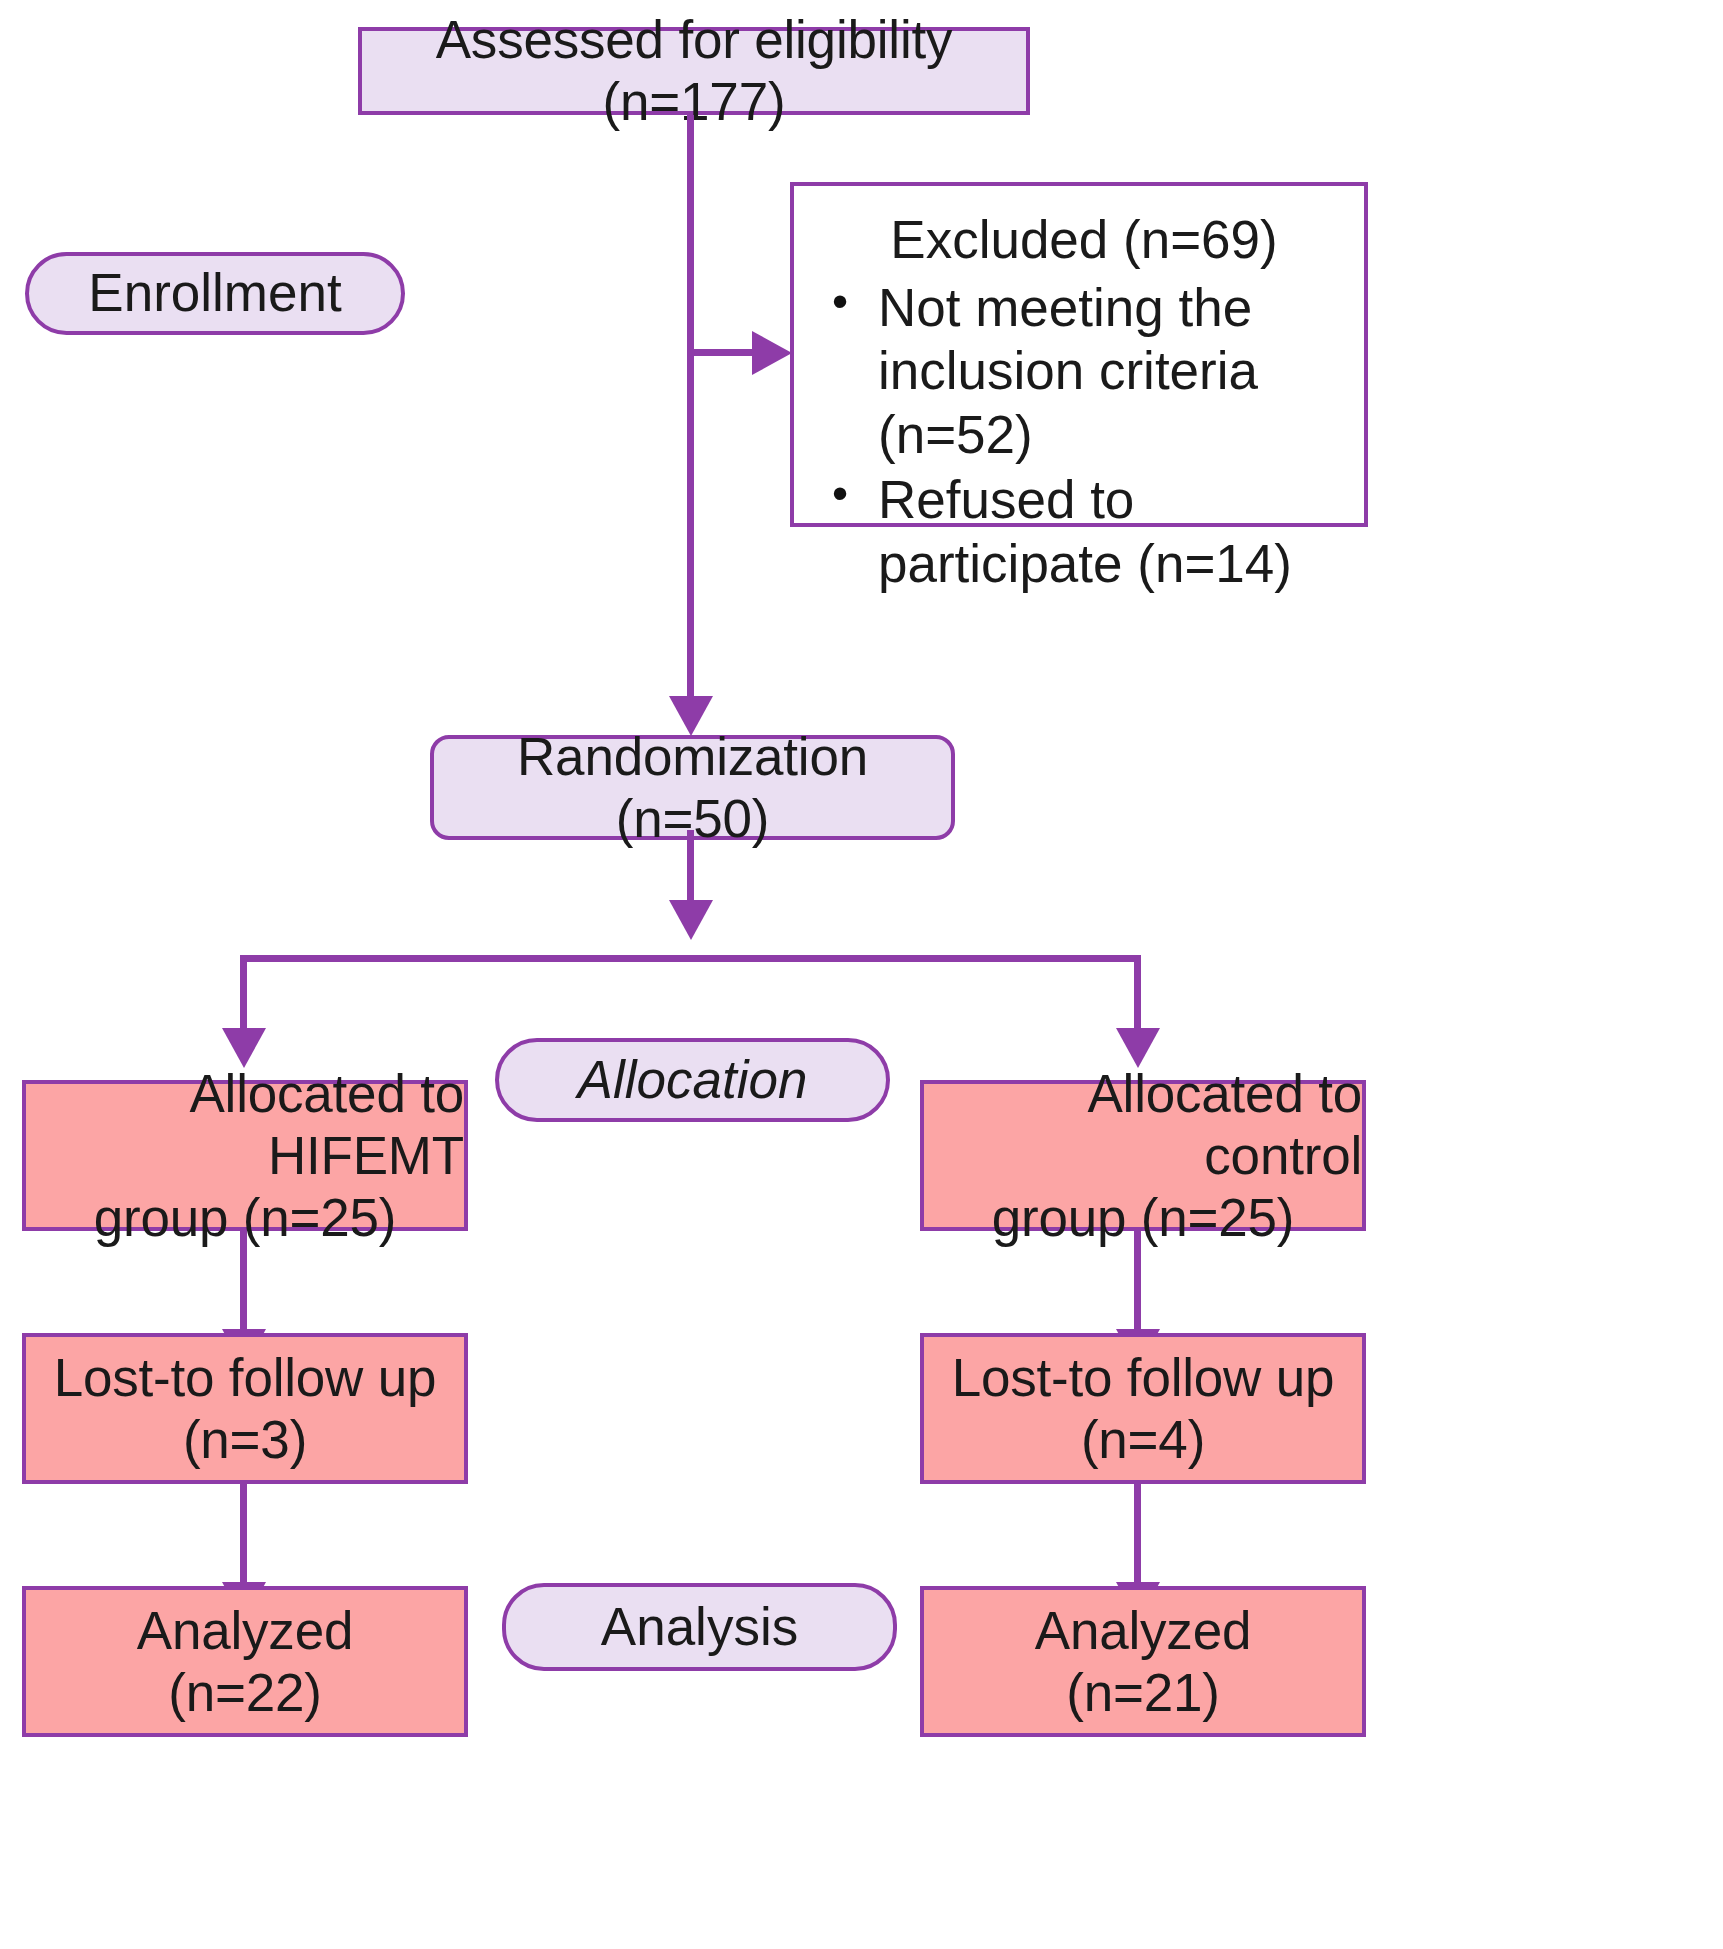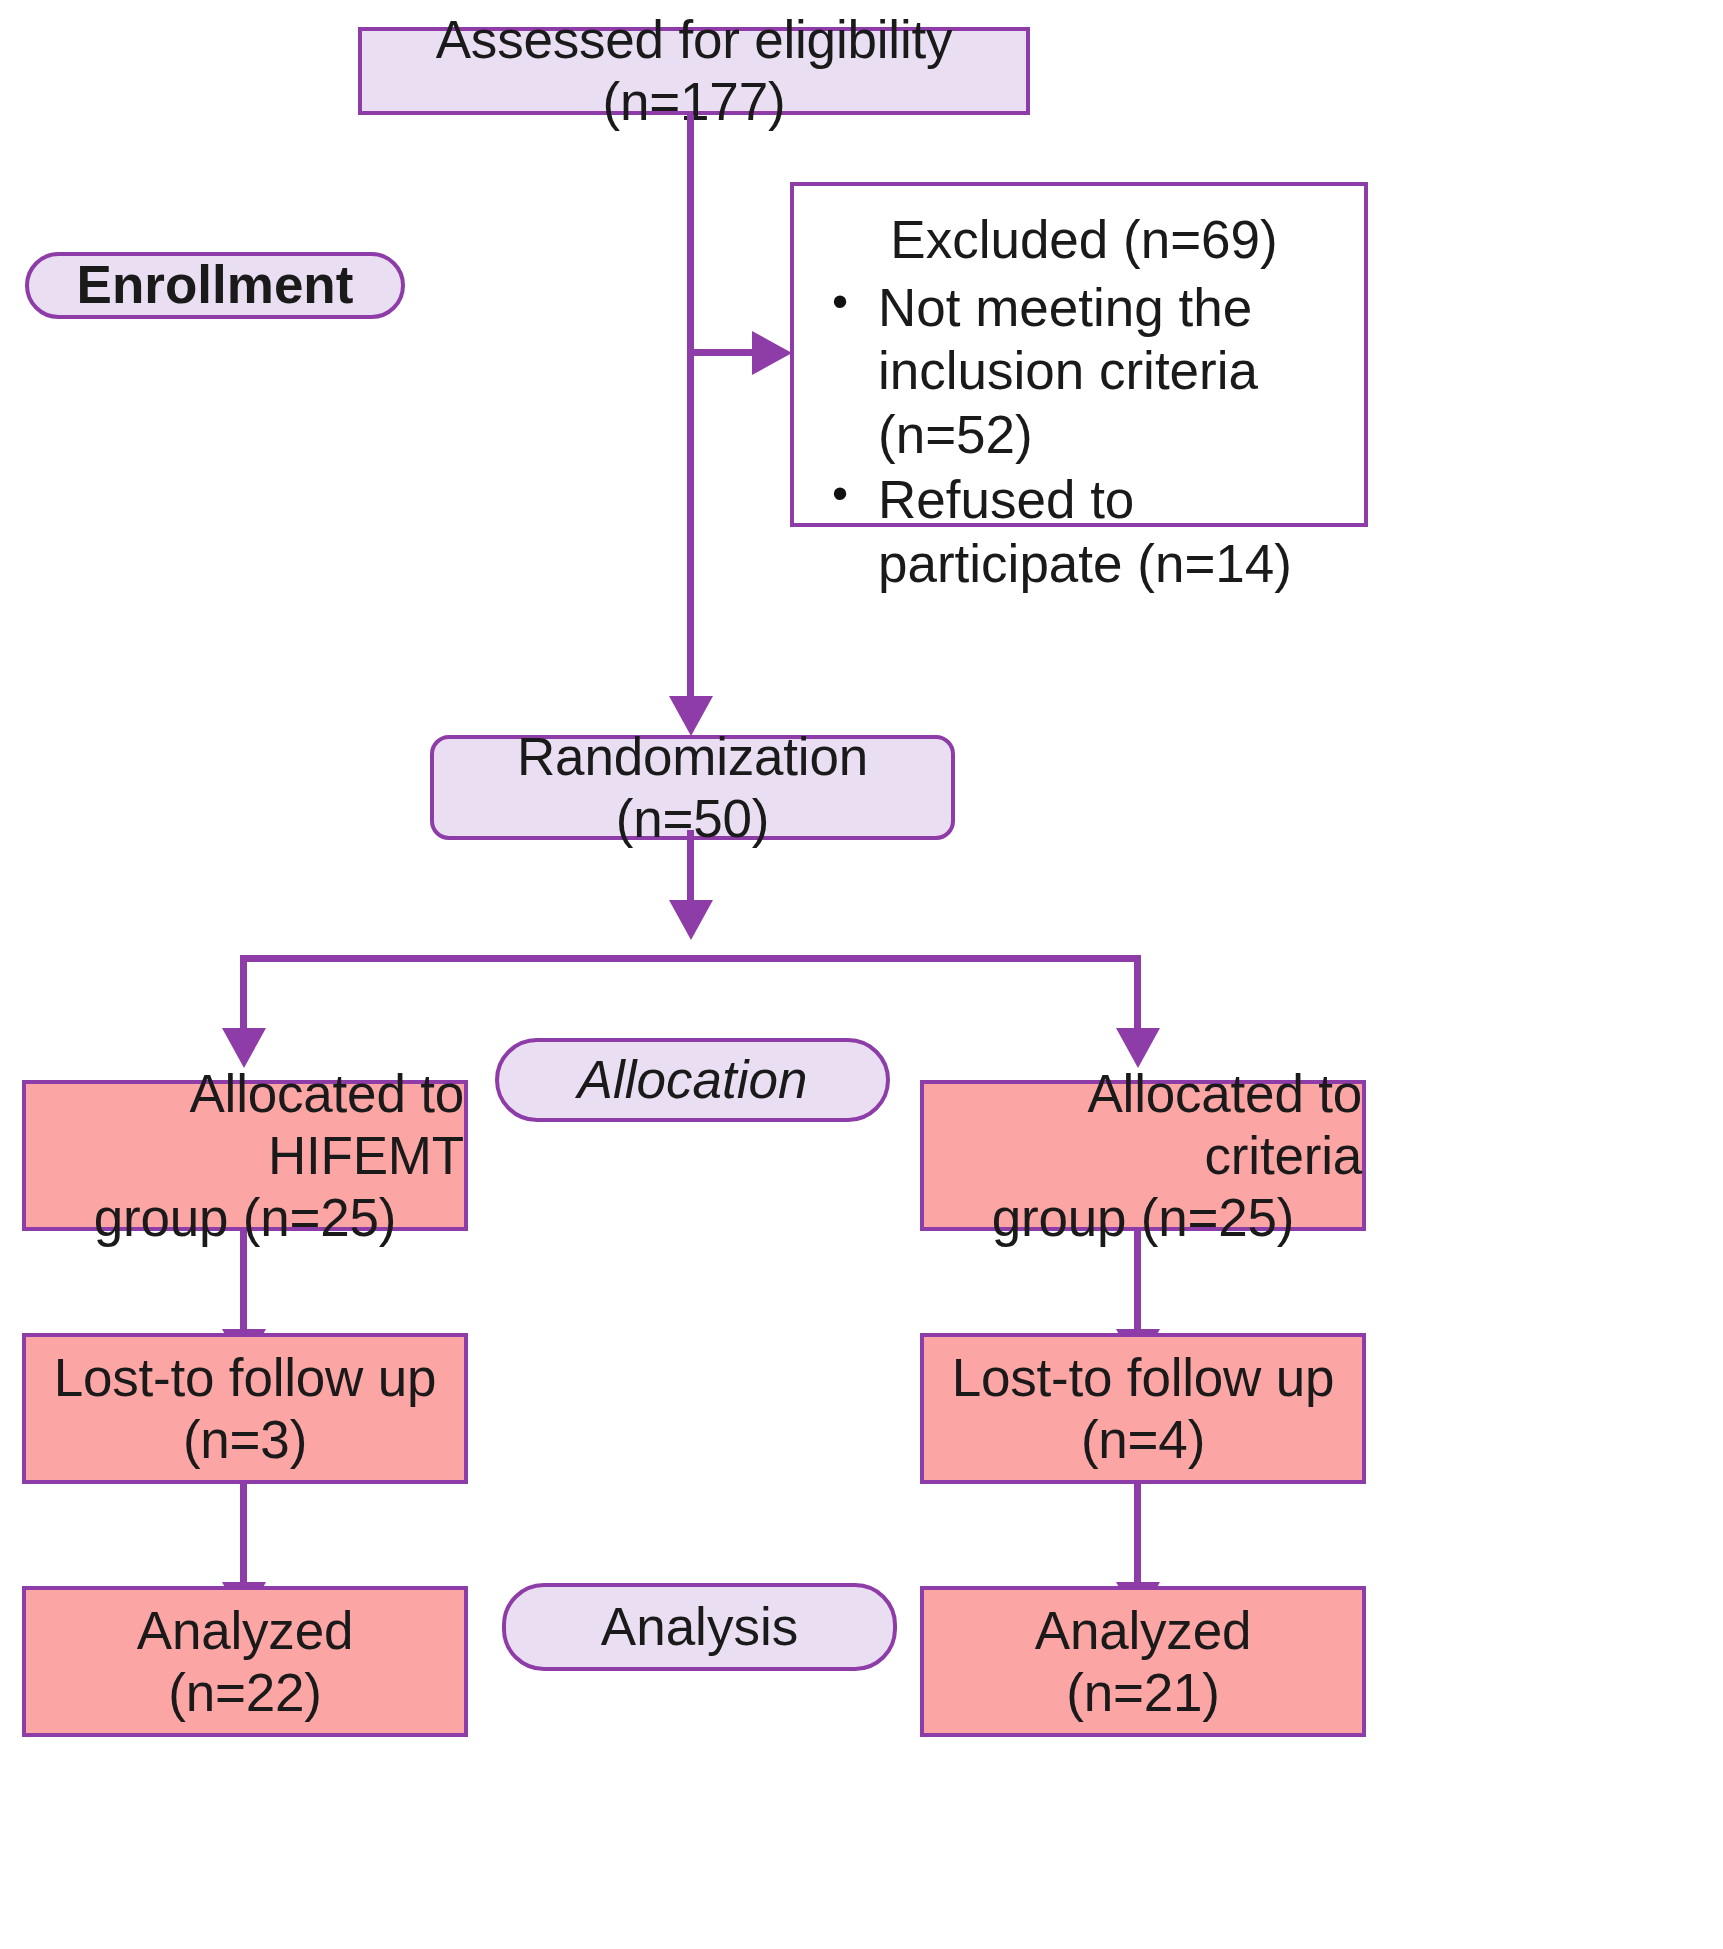--- a/index.html
+++ b/index.html
@@ -116,21 +116,21 @@
 </style>
 </head>
 <body>
 
 <div id="canvas">
 
   <div class="node filled" style="left:358px; top:27px; width:672px; height:88px;">
     <span>Assessed for eligibility (n=177)</span>
   </div>
 
-  <div class="pill" style="left:25px; top:252px; width:380px; height:67px;font-weight:bold;">
+  <div class="pill" style="left:25px; top:252px; width:380px; height:83px;">
     <span>Enrollment</span>
   </div>
 
   <div class="vline" style="left:687px; top:115px; height:605px;"></div>
   <div class="arrow-down" style="left:669px; top:696px;"></div>
 
   <div class="hline" style="left:690px; top:349px; width:92px;"></div>
   <div class="arrow-right" style="left:752px; top:331px;"></div>
 
   <div class="excluded" style="left:790px; top:182px; width:578px; height:345px;">
@@ -156,21 +156,21 @@
   <div class="pill" style="left:495px; top:1038px; width:395px; height:84px;font-style:italic;">
     <span>Allocation</span>
   </div>
 
   <div class="node plain" style="left:22px; top:1080px; width:446px; height:151px;">
     <span>Allocated to HIFEMT</span>
     <span>group (n=25)</span>
   </div>
 
   <div class="node plain" style="left:920px; top:1080px; width:446px; height:151px;">
-    <span>Allocated to criteria</span>
+    <span>Allocated to control</span>
     <span>group (n=25)</span>
   </div>
 
   <div class="vline" style="left:240px; top:1231px; height:120px;"></div>
   <div class="arrow-down" style="left:222px; top:1329px;"></div>
   <div class="vline" style="left:1134px; top:1231px; height:120px;"></div>
   <div class="arrow-down" style="left:1116px; top:1329px;"></div>
 
 
   <div class="node plain" style="left:22px; top:1333px; width:446px; height:151px;">

